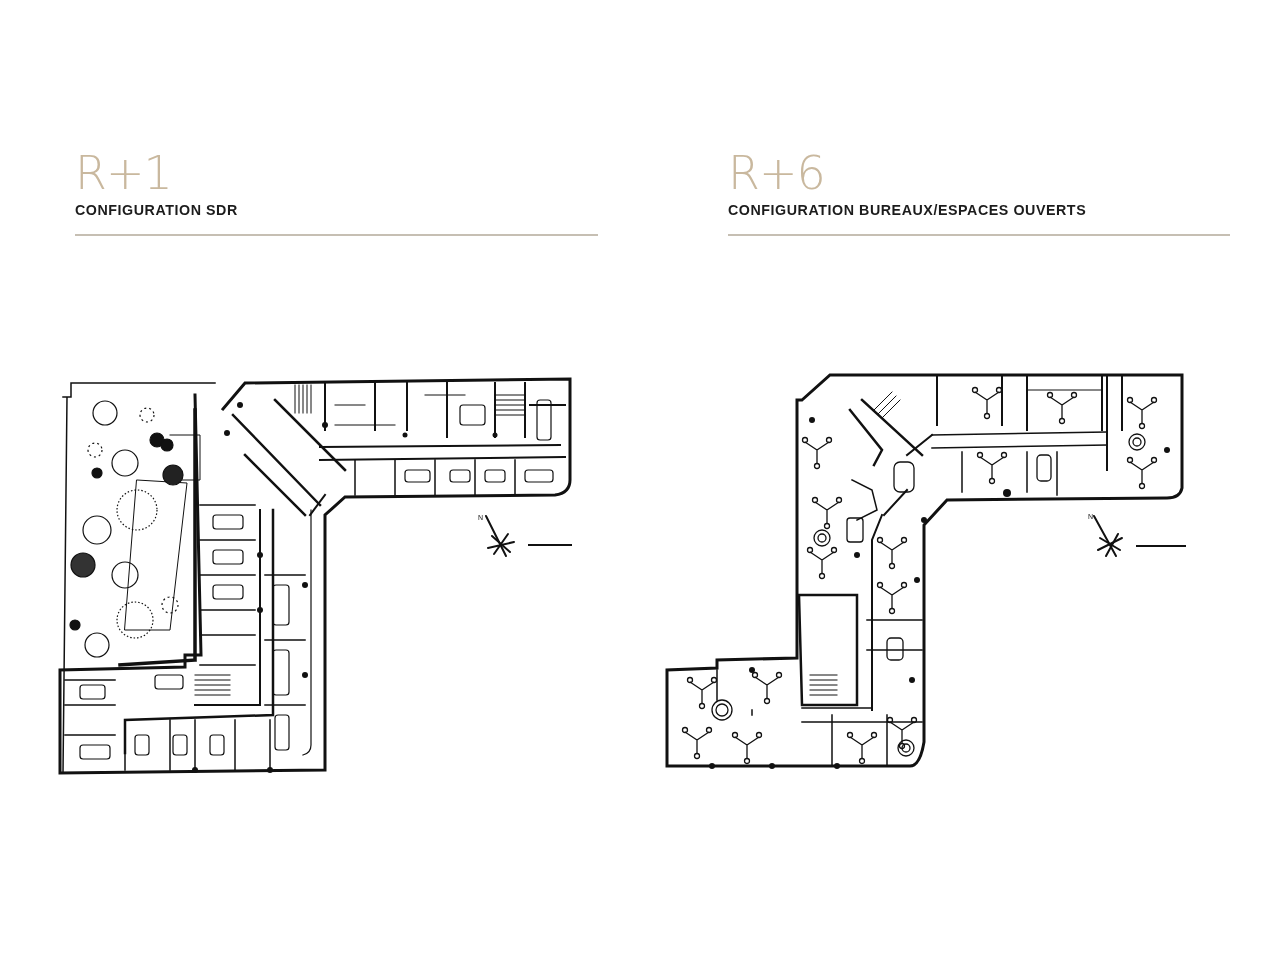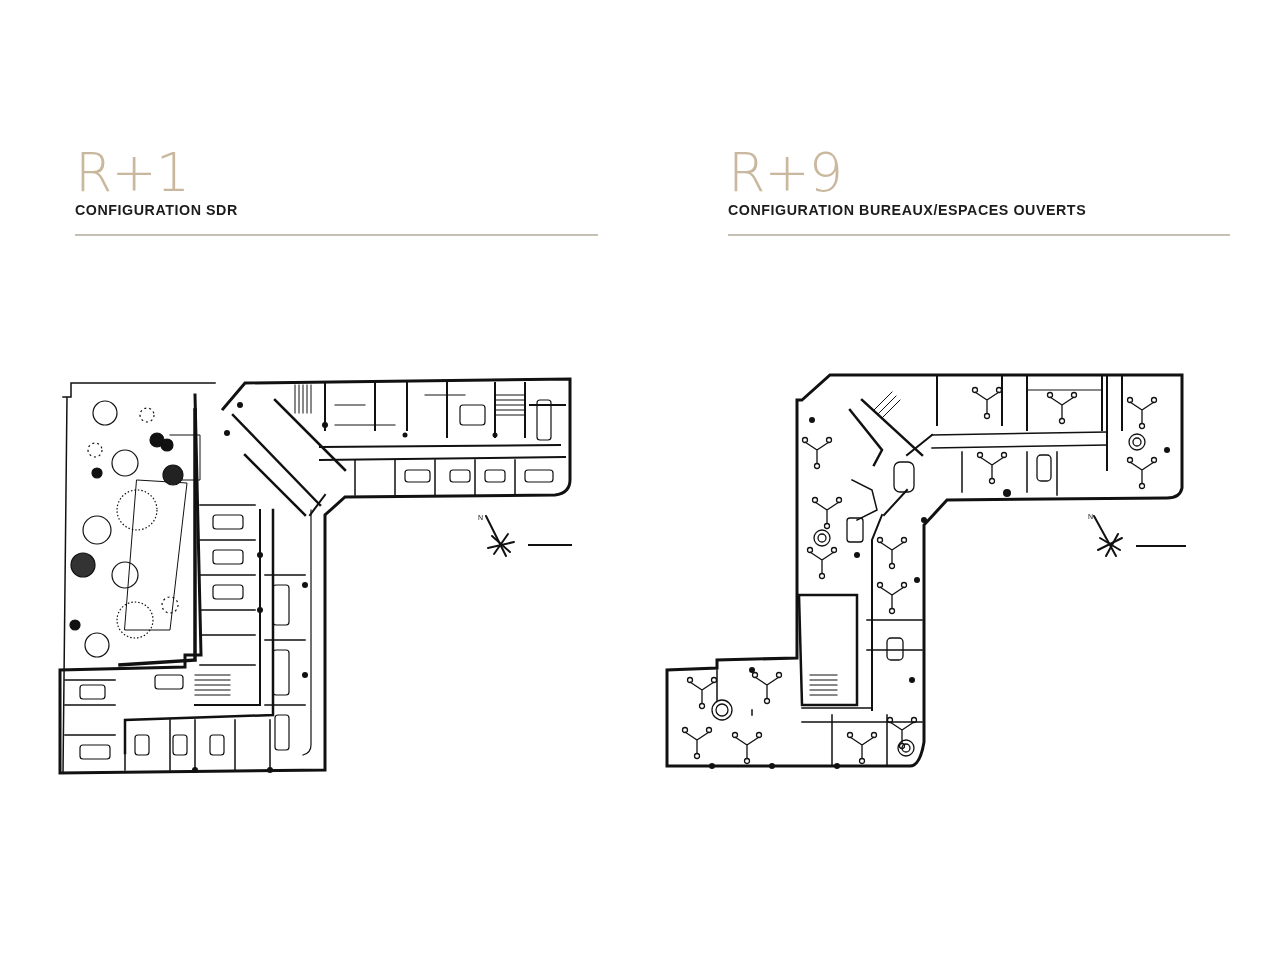--- a/index.html
+++ b/index.html
@@ -1,41 +1,41 @@
 <!DOCTYPE html>
 <html><head>
 <meta charset="utf-8">
 <style>
   html, body { margin: 0; padding: 0; background: #ffffff; }
   body { width: 1280px; height: 960px; position: relative; overflow: hidden;
          font-family: "Liberation Sans", sans-serif; }
   .panel { position: absolute; top: 148px; }
   .panel-left { left: 75px; width: 523px; }
   .panel-right { left: 728px; width: 502px; }
-  .level-title { font-family: "DejaVu Sans", sans-serif; font-weight: 200; font-size: 54px;
+  .level-title { font-family: "DejaVu Sans", sans-serif; font-weight: 200; font-size: 46px;
                  line-height: 50px; color: #c9b89e; letter-spacing: -1px; margin: 0; }
   .level-subtitle { font-family: "Liberation Sans", sans-serif; font-weight: bold; font-size: 15.5px;
                     color: #1c1c1c; letter-spacing: 0.6px; margin-top: 3px; transform: scaleX(0.92);
                     transform-origin: left; white-space: nowrap; }
   .divider { position: absolute; top: 86px; left: 0; right: 0; height: 2px; background: #c6bfb3; }
   .plan { position: absolute; }
   .plan svg { display: block; }
   .compass { position: absolute; }
 </style>
 </head>
 <body>
 
 <section class="panel panel-left">
   <h1 class="level-title">R+1</h1>
   <div class="level-subtitle">CONFIGURATION SDR</div>
   <div class="divider"></div>
 </section>
 
 <section class="panel panel-right">
-  <h1 class="level-title">R+9</h1>
+  <h1 class="level-title">R+6</h1>
   <div class="level-subtitle">CONFIGURATION BUREAUX/ESPACES OUVERTS</div>
   <div class="divider"></div>
 </section>
 
 <div class="plan" style="left:55px; top:375px;">
   <svg width="530" height="410" viewBox="0 0 530 410" xmlns="http://www.w3.org/2000/svg">
     <g fill="none" stroke="#111" stroke-linecap="square">
 
       <path d="M16 8 L160 8 M16 8 L16 22 L8 22 M12 22 L8 398" stroke-width="1.5"></path>
 

